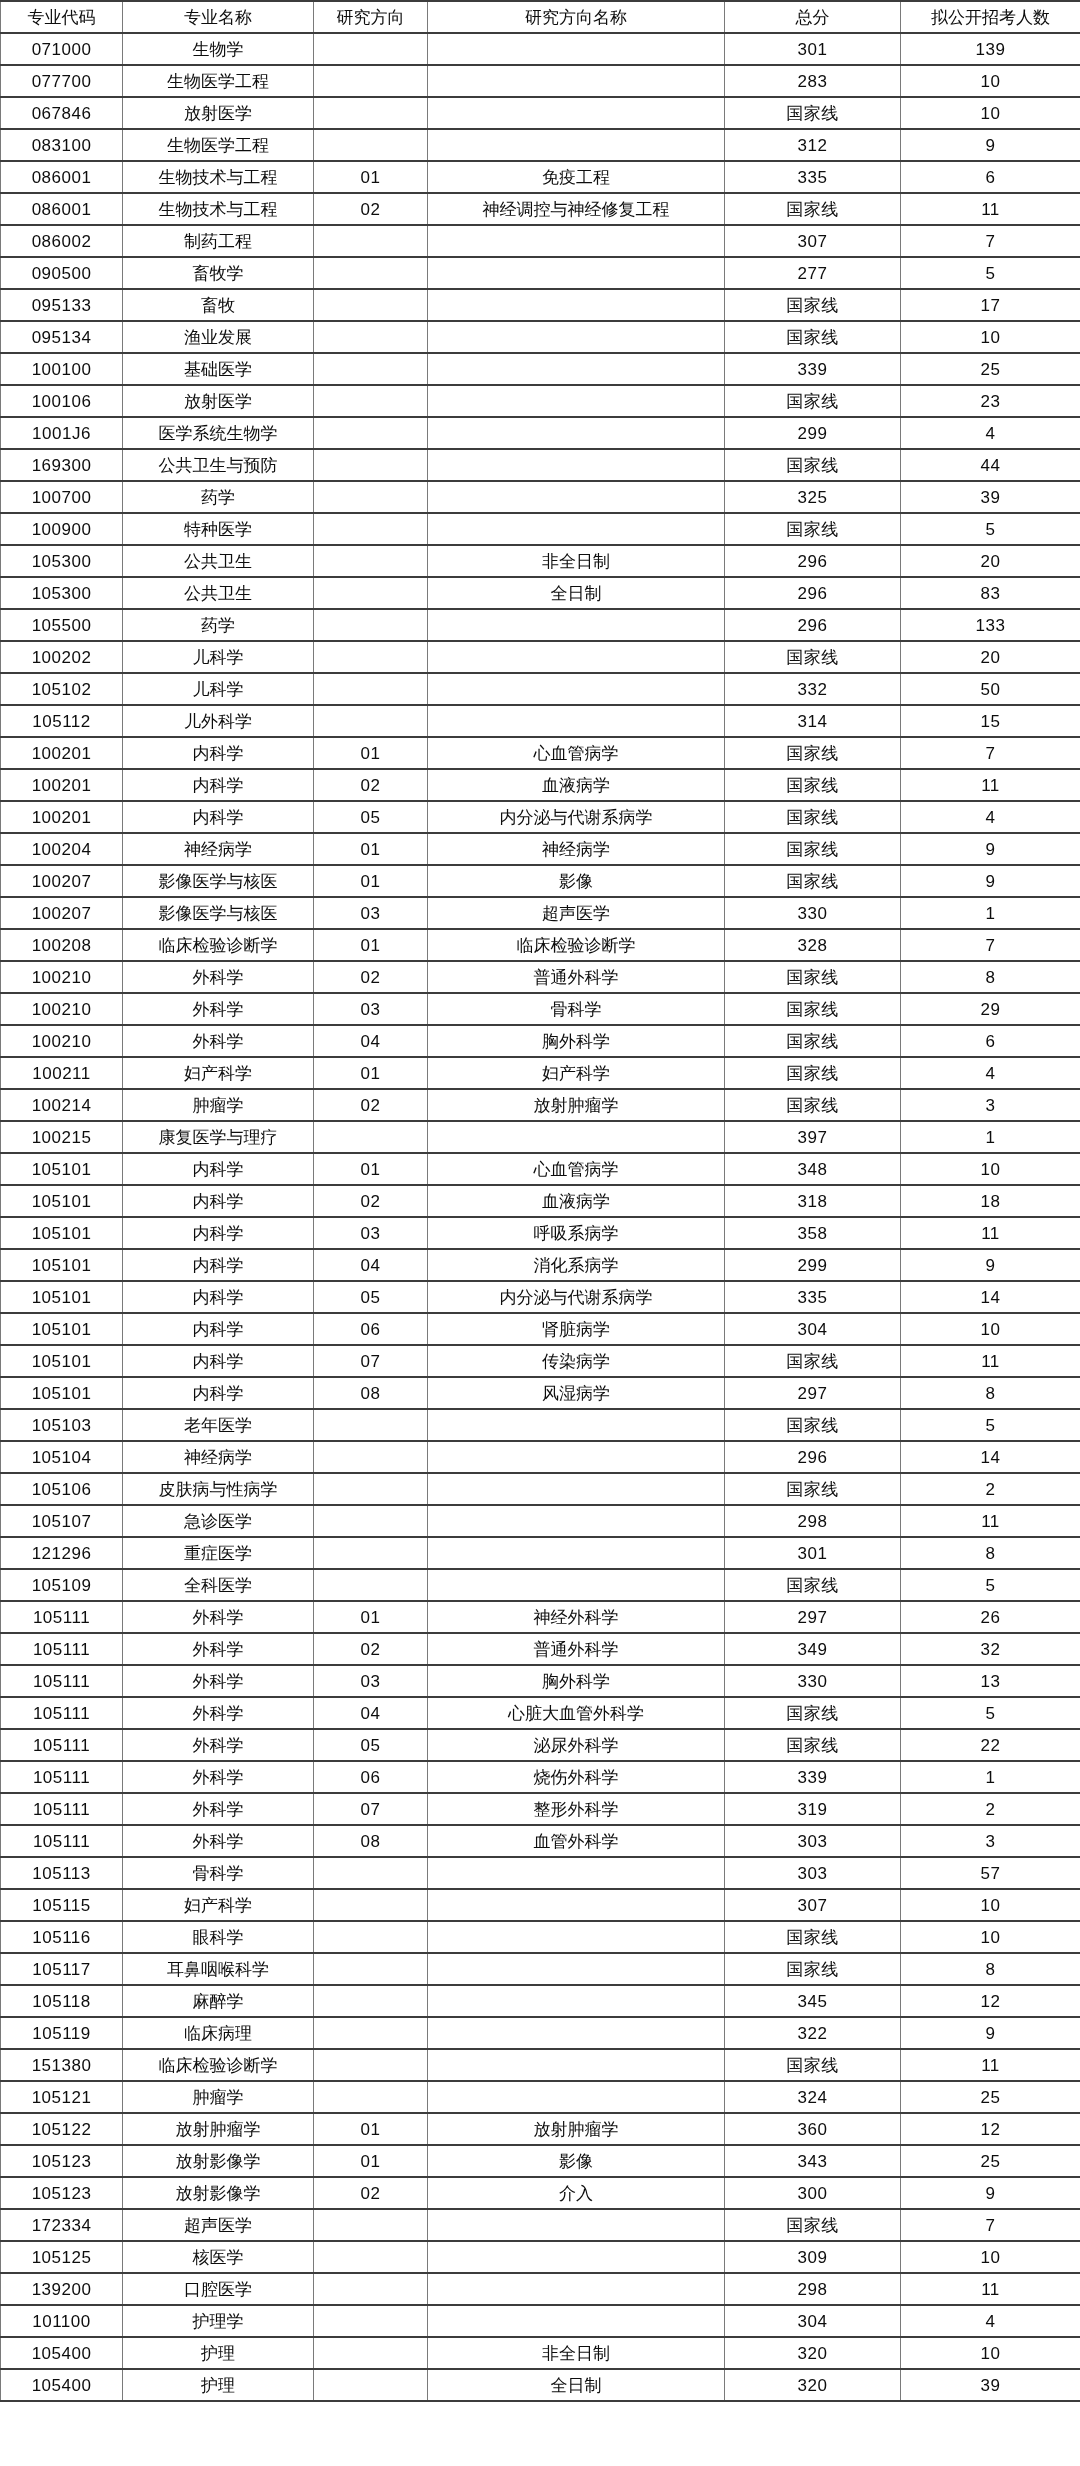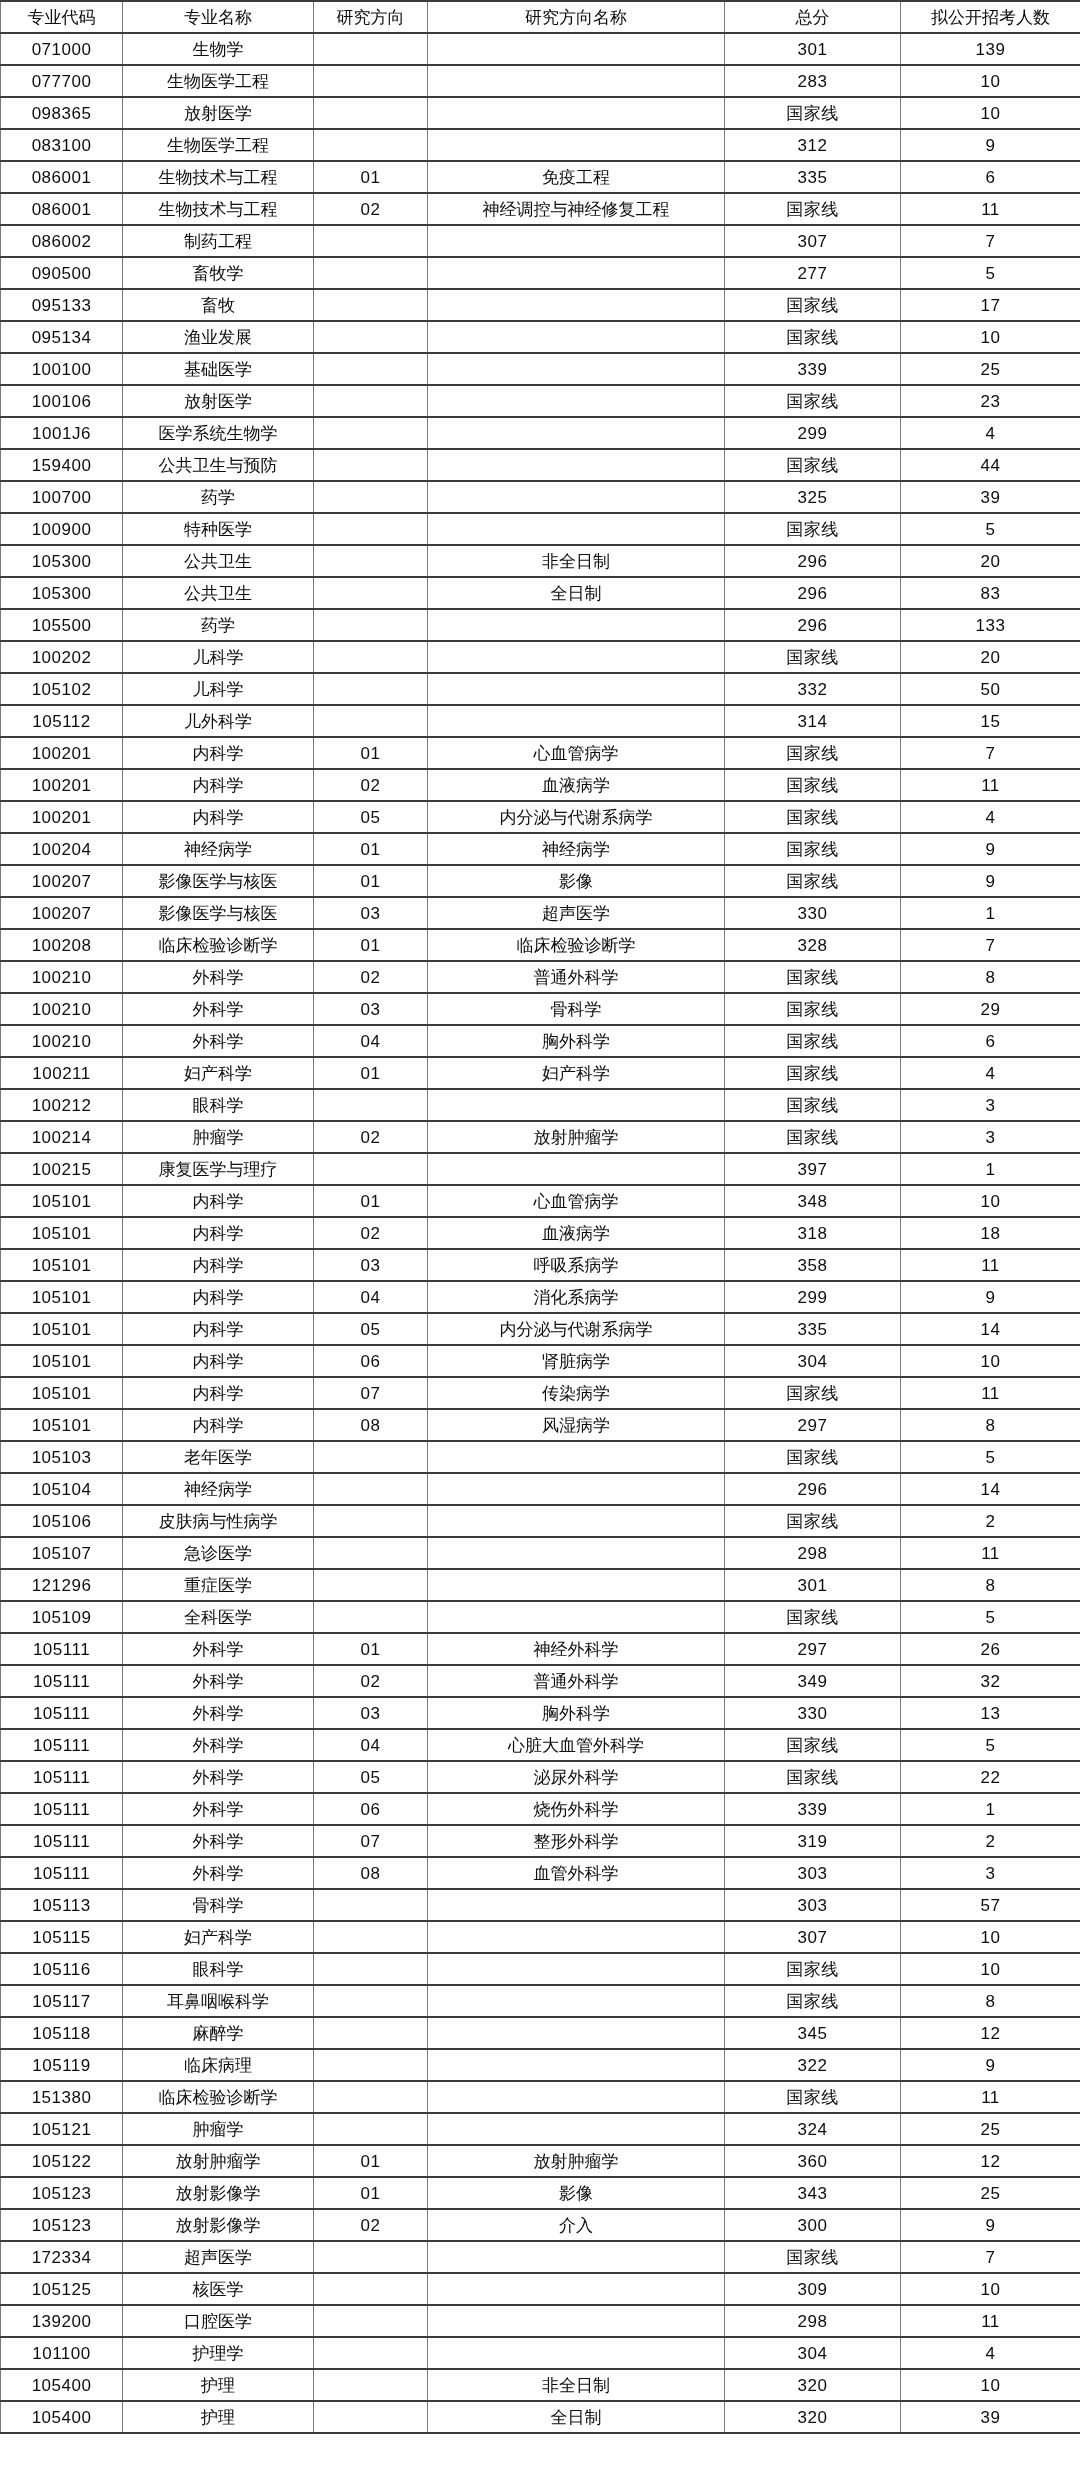--- a/index.html
+++ b/index.html
@@ -82,21 +82,21 @@
         </tr>
         <tr>
           <td class="col-code">077700</td>
           <td class="col-name">生物医学工程</td>
           <td class="col-dir"></td>
           <td class="col-dirname"></td>
           <td class="col-score">283</td>
           <td class="col-count">10</td>
         </tr>
         <tr>
-          <td class="col-code">098365</td>
+          <td class="col-code">067846</td>
           <td class="col-name">放射医学</td>
           <td class="col-dir"></td>
           <td class="col-dirname"></td>
           <td class="col-score">国家线</td>
           <td class="col-count">10</td>
         </tr>
         <tr>
           <td class="col-code">083100</td>
           <td class="col-name">生物医学工程</td>
           <td class="col-dir"></td>
@@ -170,21 +170,21 @@
         </tr>
         <tr>
           <td class="col-code">1001J6</td>
           <td class="col-name">医学系统生物学</td>
           <td class="col-dir"></td>
           <td class="col-dirname"></td>
           <td class="col-score">299</td>
           <td class="col-count">4</td>
         </tr>
         <tr>
-          <td class="col-code">159400</td>
+          <td class="col-code">169300</td>
           <td class="col-name">公共卫生与预防</td>
           <td class="col-dir"></td>
           <td class="col-dirname"></td>
           <td class="col-score">国家线</td>
           <td class="col-count">44</td>
         </tr>
         <tr>
           <td class="col-code">100700</td>
           <td class="col-name">药学</td>
           <td class="col-dir"></td>
@@ -330,28 +330,20 @@
         </tr>
         <tr>
           <td class="col-code">100211</td>
           <td class="col-name">妇产科学</td>
           <td class="col-dir">01</td>
           <td class="col-dirname">妇产科学</td>
           <td class="col-score">国家线</td>
           <td class="col-count">4</td>
         </tr>
         <tr>
-          <td class="col-code">100212</td>
-          <td class="col-name">眼科学</td>
-          <td class="col-dir"></td>
-          <td class="col-dirname"></td>
-          <td class="col-score">国家线</td>
-          <td class="col-count">3</td>
-        </tr>
-        <tr>
           <td class="col-code">100214</td>
           <td class="col-name">肿瘤学</td>
           <td class="col-dir">02</td>
           <td class="col-dirname">放射肿瘤学</td>
           <td class="col-score">国家线</td>
           <td class="col-count">3</td>
         </tr>
         <tr>
           <td class="col-code">100215</td>
           <td class="col-name">康复医学与理疗</td>

